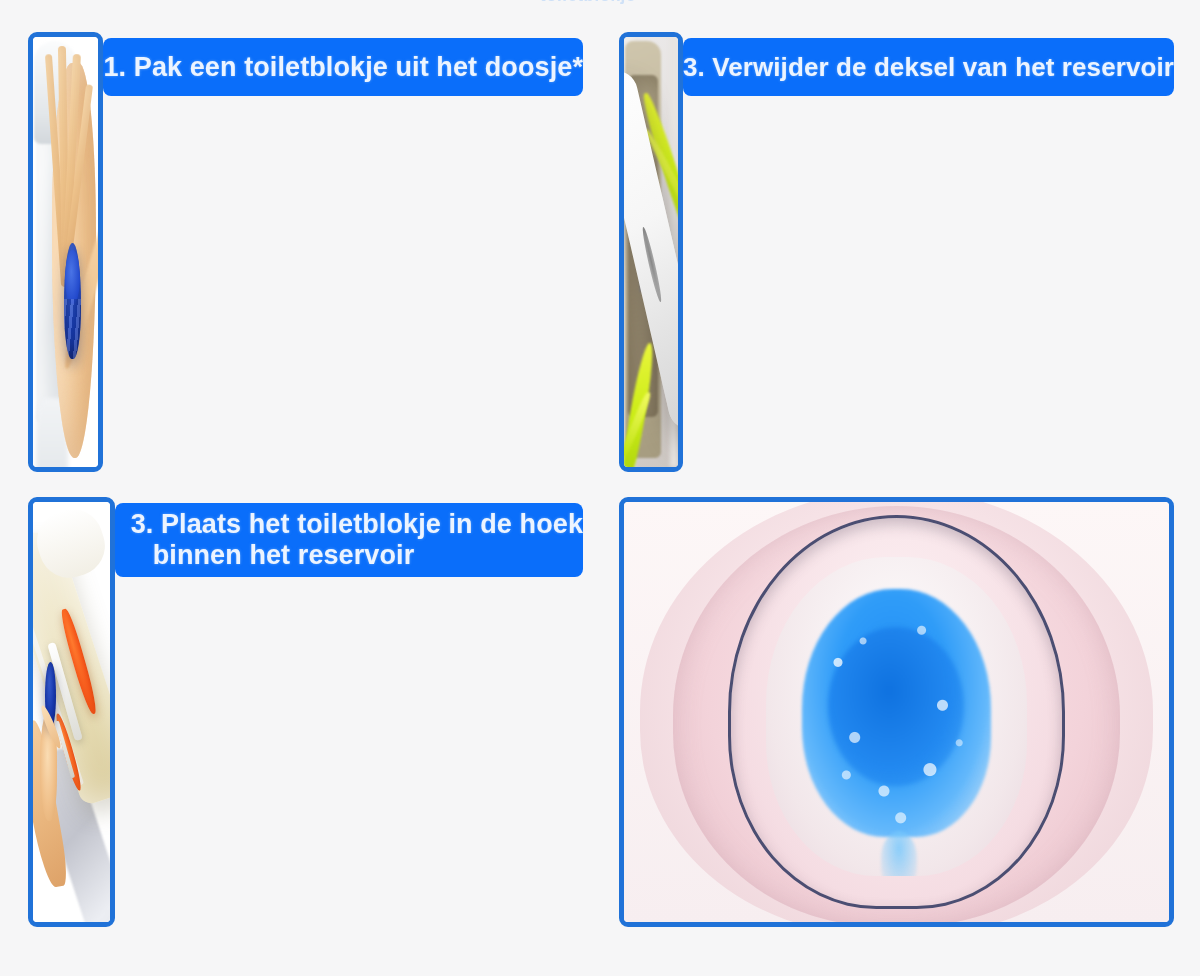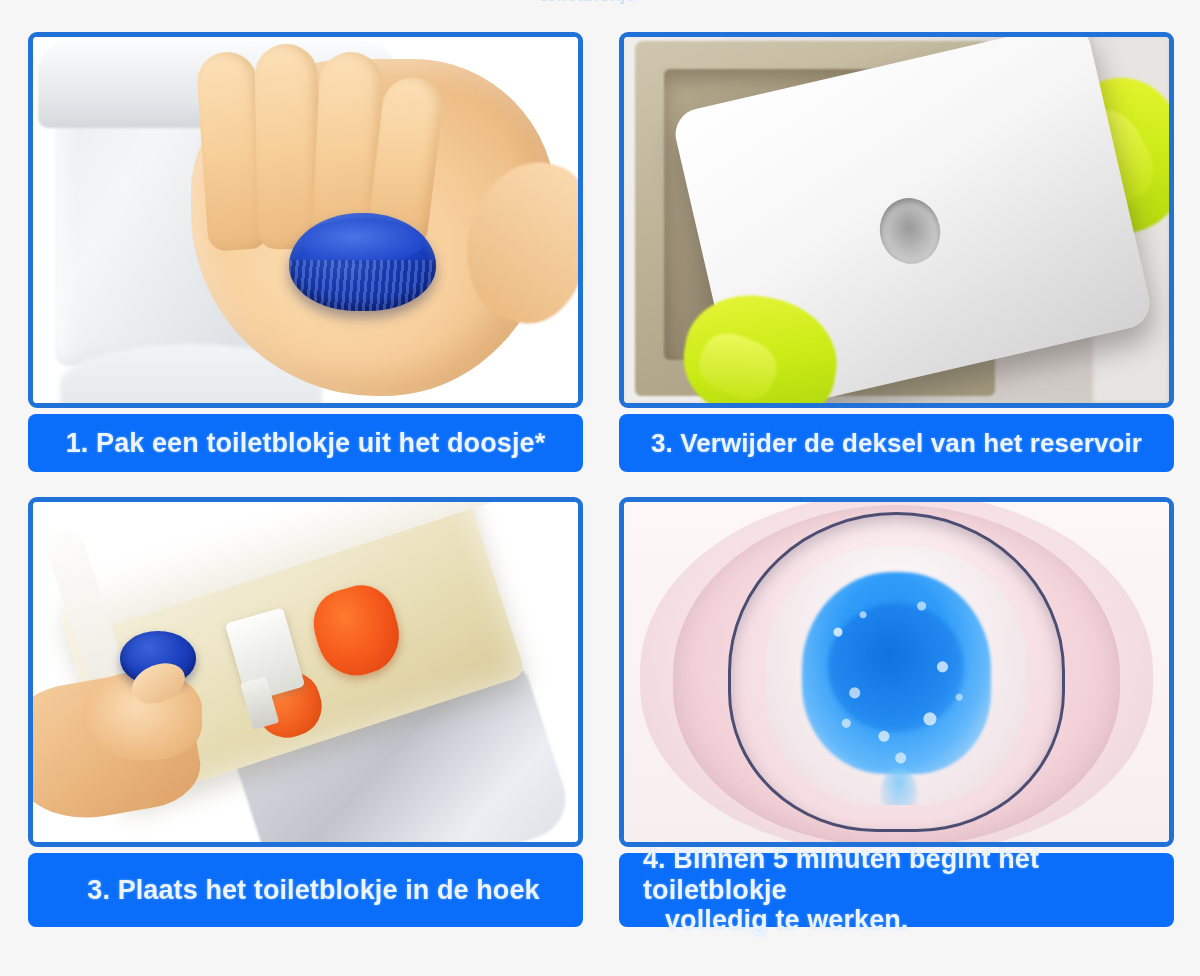--- a/index.html
+++ b/index.html
@@ -29,21 +29,21 @@
     position: absolute;
     left: 28px; top: 32px;
     width: 1146px; height: 894px;
     display: grid;
     grid-template-columns: 555px 555px;
     grid-template-rows: 440px 430px;
     column-gap: 36px;
     row-gap: 25px;
   }
 
-  .panel { display: flex; flex-direction: column; }
+  .panel { display: flex; flex-direction: row; }
 
   .frame {
     border: 5px solid #2072d8;
     border-radius: 9px;
     background: #ffffff;
     overflow: hidden;
     position: relative;
     flex: 1 1 auto;
   }
   .stage { position: absolute; inset: 0; overflow: hidden; }
@@ -392,41 +392,36 @@
           <div class="p3-mech2"></div>
           <div class="p3-arm"></div>
           <div class="p3-hand"></div>
           <div class="p3-block"></div>
           <div class="p3-thumb"></div>
         </div>
       </div>
       <div class="caption two-line cap3">
         <span class="ctext">
           <span>3. Plaats het toiletblokje in de hoek</span>
+          <span class="l2">binnen het reservoir</span>
         </span>
       </div>
     </div>
 
     <div class="panel">
       <div class="frame">
         <div class="stage">
           <div class="p4-bg"></div>
           <div class="p4-seat-out"></div>
           <div class="p4-seat-mid"></div>
           <div class="p4-rim"></div>
           <div class="p4-water">
             <div class="p4-blue"></div>
             <div class="p4-blue2"></div>
             <div class="p4-foam"></div>
             <div class="p4-drip"></div>
           </div>
         </div>
       </div>
-      <div class="caption two-line">
-        <span class="ctext">
-          <span>4. Binnen 5 minuten begint het toiletblokje</span>
-          <span class="l2">volledig te werken.</span>
-        </span>
-      </div>
     </div>
 
   </div>
 </div>
 
 </body></html>

